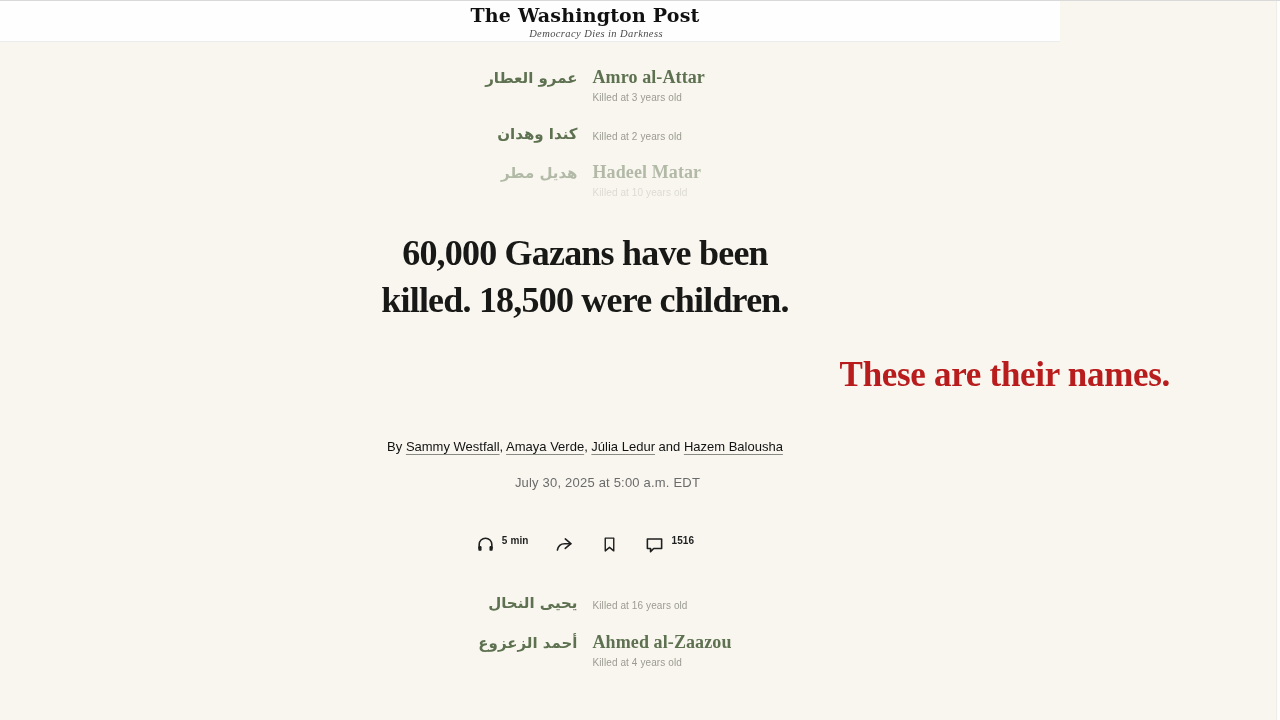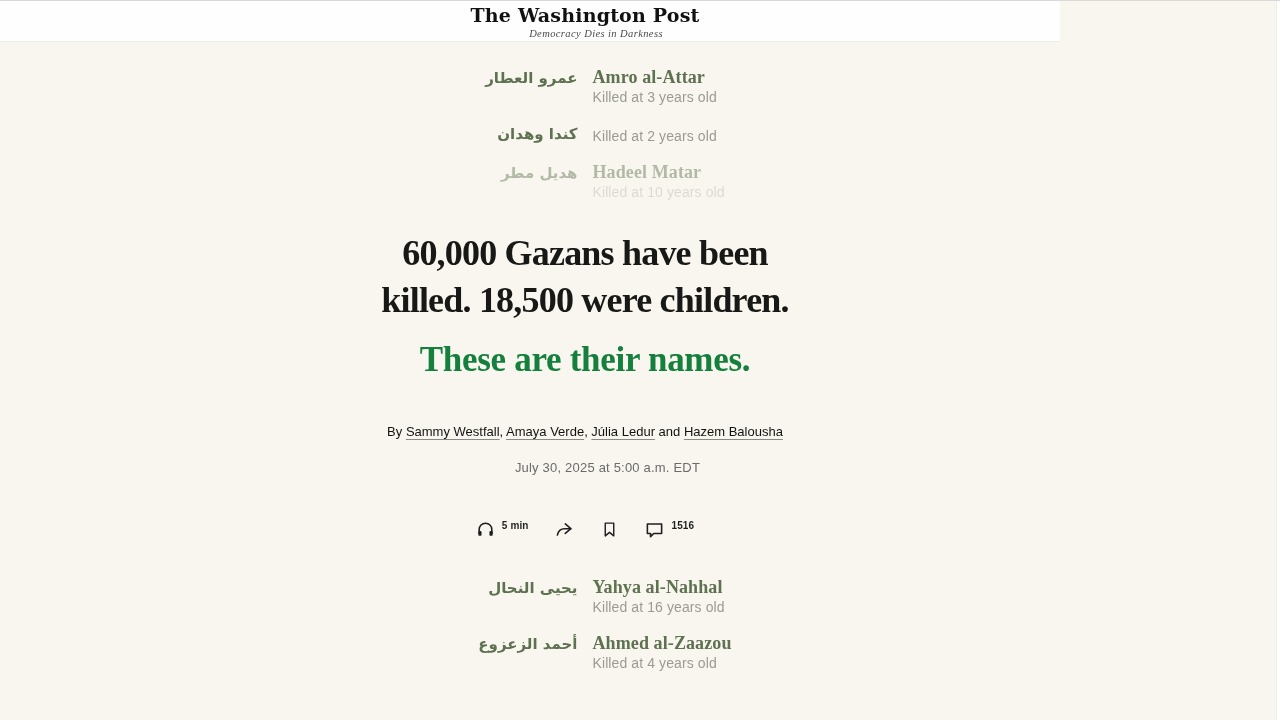--- a/index.html
+++ b/index.html
@@ -62,49 +62,49 @@
   }
   .name-en {
     font-family: "Liberation Serif", "DejaVu Serif", serif;
     font-weight: bold;
     font-size: 18px;
     line-height: 17px;
     color: #5e7150;
     letter-spacing: 0.1px;
   }
   .name-caption {
-    font-size: 14px;
+    font-size: 10px;
     color: #9c9b92;
     margin-top: 5px;
     line-height: 13px;
     letter-spacing: 0.1px;
   }
   .name-row.faded .name-en, .name-row.faded .name-ar { opacity: 0.45; }
   .name-row.faded .name-caption { opacity: 0.3; }
 
   
   .headline {
     margin-top: 31px;
     text-align: center;
     font-family: "Liberation Serif", "DejaVu Serif", serif;
     font-weight: bold;
     font-size: 36px;
     letter-spacing: -0.8px;
     line-height: 47px;
     color: #181816;
   }
   .subheadline {
-    margin-top: 17px;
-    text-align: center;
+    margin-top: 32px;
+    text-align: right;
     font-family: "Liberation Serif", "DejaVu Serif", serif;
     font-weight: bold;
     font-size: 35px;
     letter-spacing: -0.3px;
     line-height: 38px;
-    color: #15803d;
+    color: #b91c1c;
   }
 
   
   .byline {
     margin-top: 44px;
     text-align: center;
     font-size: 13px;
     color: #121212;
     line-height: 17px;
   }
@@ -237,21 +237,20 @@
         </svg>
       </span>
       <span>1516</span>
     </div>
   </div>
 
   <div class="names-list bottom" id="bottom-names">
   <div class="name-row">
     <div class="name-ar">يحيى النحال</div>
     <div class="name-col">
-      <div class="name-en">Yahya al-Nahhal</div>
       <div class="name-caption">Killed at 16 years old</div>
     </div>
   </div>
 
   <div class="name-row">
     <div class="name-ar">أحمد الزعزوع</div>
     <div class="name-col">
       <div class="name-en">Ahmed al-Zaazou</div>
       <div class="name-caption">Killed at 4 years old</div>
     </div>

